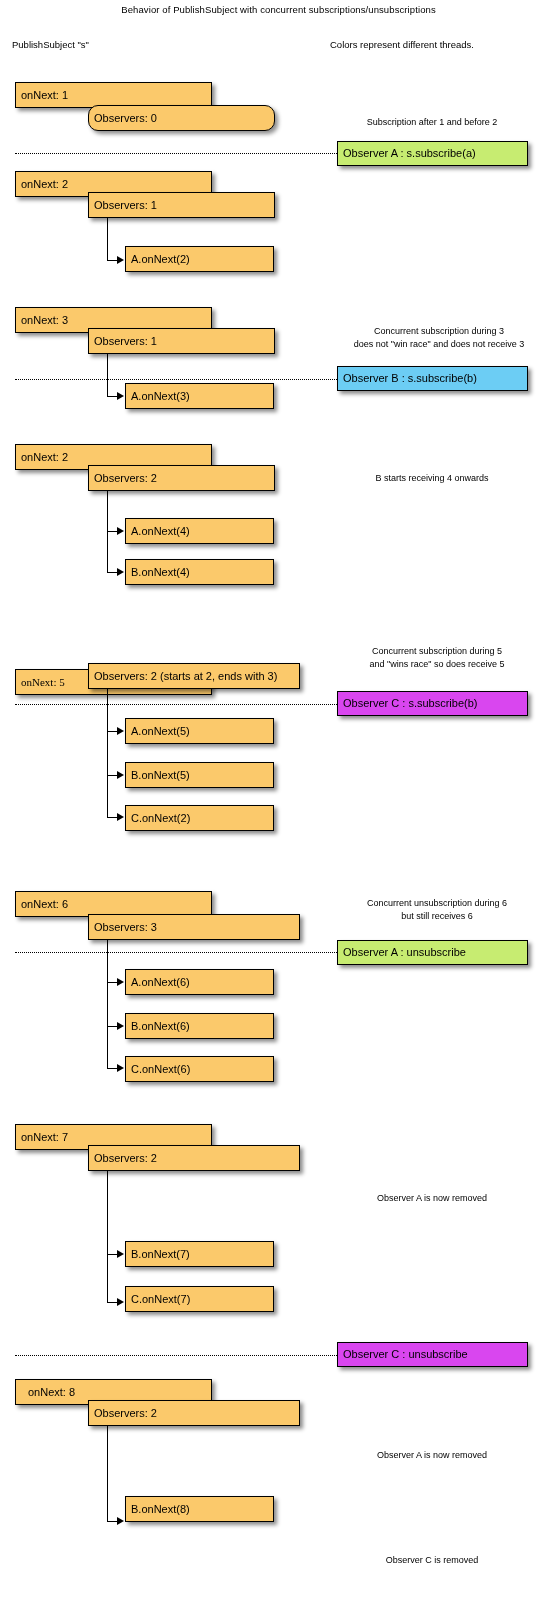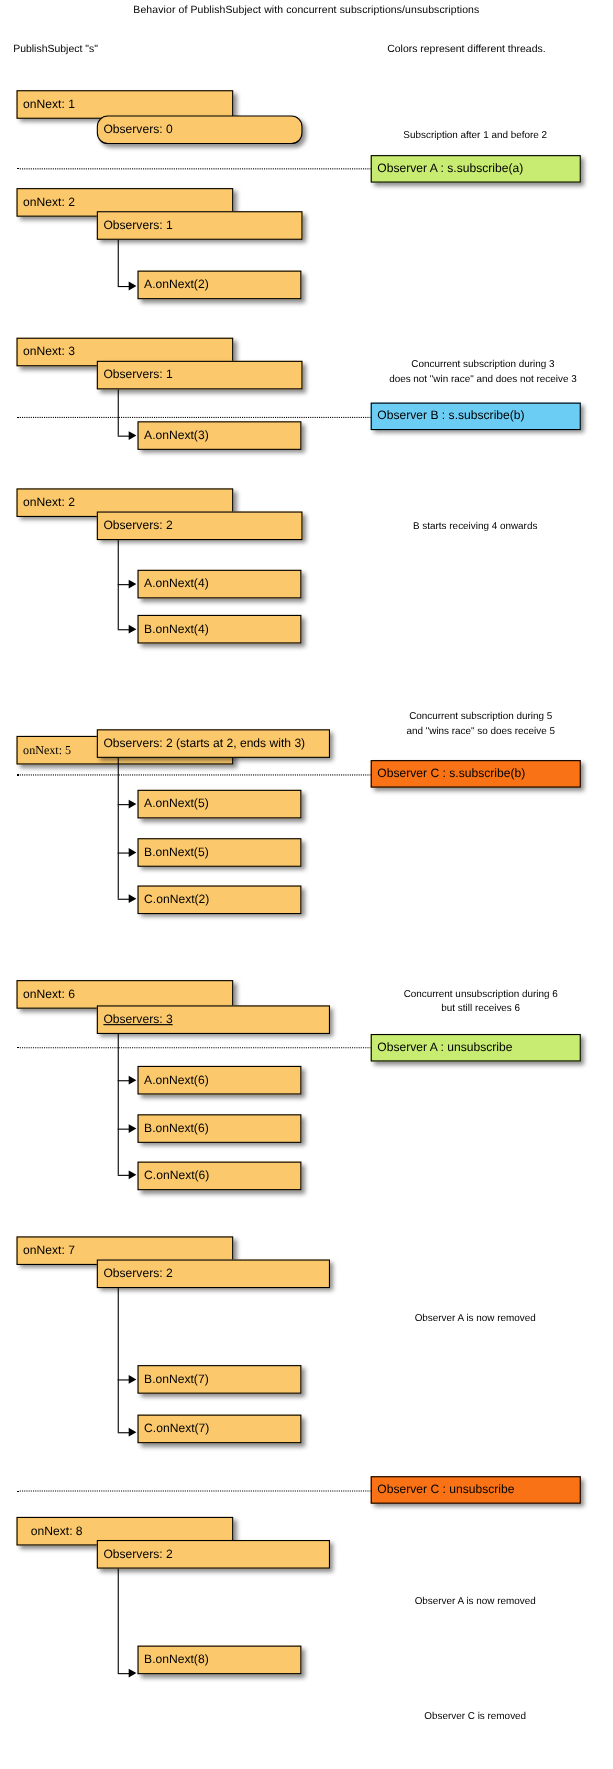--- a/index.html
+++ b/index.html
@@ -59,21 +59,21 @@
     display: flex;
     align-items: center;
     white-space: nowrap;
     box-shadow: 3px 3px 4px rgba(0,0,0,0.45);
   }
   .box.onnext { background: #fbc96b; }
   .box.observers { background: #fbc96b; }
   .box.child { background: #fbc96b; }
   .box.ev-green { background: #c7ec71; }
   .box.ev-blue  { background: #6ccdf4; }
-  .box.ev-yellow{ background: #f97316; }
+  .box.ev-yellow{ background: #d946ef; }
 
   
   .dotline {
     position: absolute;
     height: 0;
     border-top: 1px dotted #000000;
   }
   
   .vline {
     position: absolute;
@@ -94,21 +94,21 @@
   }
 </style>
 </head>
 <body>
 
 <div class="canvas">
 
   <div class="title">Behavior of PublishSubject with concurrent subscriptions/unsubscriptions</div>
 
   <div class="label-left" style="left:12px; top:39px;">PublishSubject "s"</div>
-  <div class="label-right" style="left:352px; top:39px;">Colors represent different threads.</div>
+  <div class="label-right" style="left:330px; top:39px;">Colors represent different threads.</div>
 
   <div class="box onnext" style="left:15px; top:82px; width:197px; height:26px;">onNext: 1</div>
   <div class="box observers" style="left:88px; top:105px; width:187px; height:26px;border-radius:10px;">Observers: 0</div>
 
   <div class="note" style="left:334px; top:116px; width:196px;">Subscription after 1 and before 2</div>
   <div class="dotline" style="left:15px; top:153px; width:322px;"></div>
   <div class="box ev-green" style="left:337px; top:141px; width:191px; height:25px;">Observer A : s.subscribe(a)</div>
 
   <div class="box onnext" style="left:15px; top:171px; width:197px; height:26px;">onNext: 2</div>
   <div class="box observers" style="left:88px; top:192px; width:187px; height:26px;">Observers: 1</div>
@@ -150,21 +150,21 @@
   <div class="arrowhead" style="left:117px; top:727px;"></div>
   <div class="box child" style="left:125px; top:718px; width:149px; height:26px;">A.onNext(5)</div>
   <div class="hline" style="left:107px; top:775px; width:11px;"></div>
   <div class="arrowhead" style="left:117px; top:771px;"></div>
   <div class="box child" style="left:125px; top:762px; width:149px; height:26px;">B.onNext(5)</div>
   <div class="hline" style="left:107px; top:817px; width:11px;"></div>
   <div class="arrowhead" style="left:117px; top:813px;"></div>
   <div class="box child" style="left:125px; top:805px; width:149px; height:26px;">C.onNext(2)</div>
 
   <div class="box onnext" style="left:15px; top:891px; width:197px; height:26px;">onNext: 6</div>
-  <div class="box observers" style="left:88px; top:914px; width:212px; height:26px;text-decoration:underline;">Observers: 3</div>
+  <div class="box observers" style="left:88px; top:914px; width:212px; height:26px;">Observers: 3</div>
   <div class="note" style="left:334px; top:897px; width:206px;">Concurrent unsubscription during 6
 but still receives 6</div>
   <div class="dotline" style="left:15px; top:952px; width:322px;"></div>
   <div class="box ev-green" style="left:337px; top:940px; width:191px; height:25px;">Observer A : unsubscribe</div>
   <div class="vline" style="left:107px; top:940px; height:128px;"></div>
   <div class="hline" style="left:107px; top:982px; width:11px;"></div>
   <div class="arrowhead" style="left:117px; top:978px;"></div>
   <div class="box child" style="left:125px; top:969px; width:149px; height:26px;">A.onNext(6)</div>
   <div class="hline" style="left:107px; top:1026px; width:11px;"></div>
   <div class="arrowhead" style="left:117px; top:1022px;"></div>

